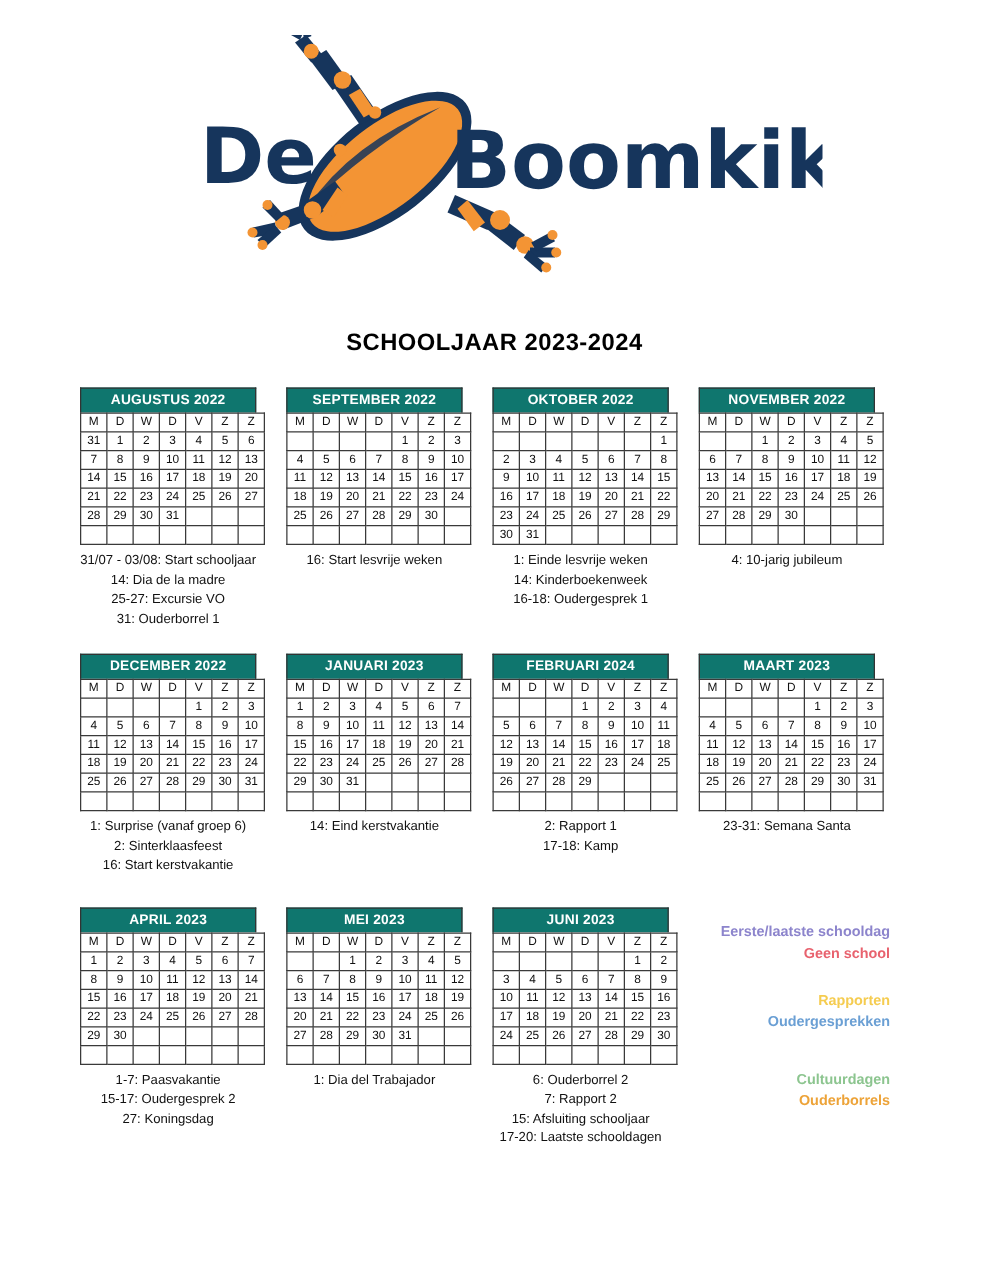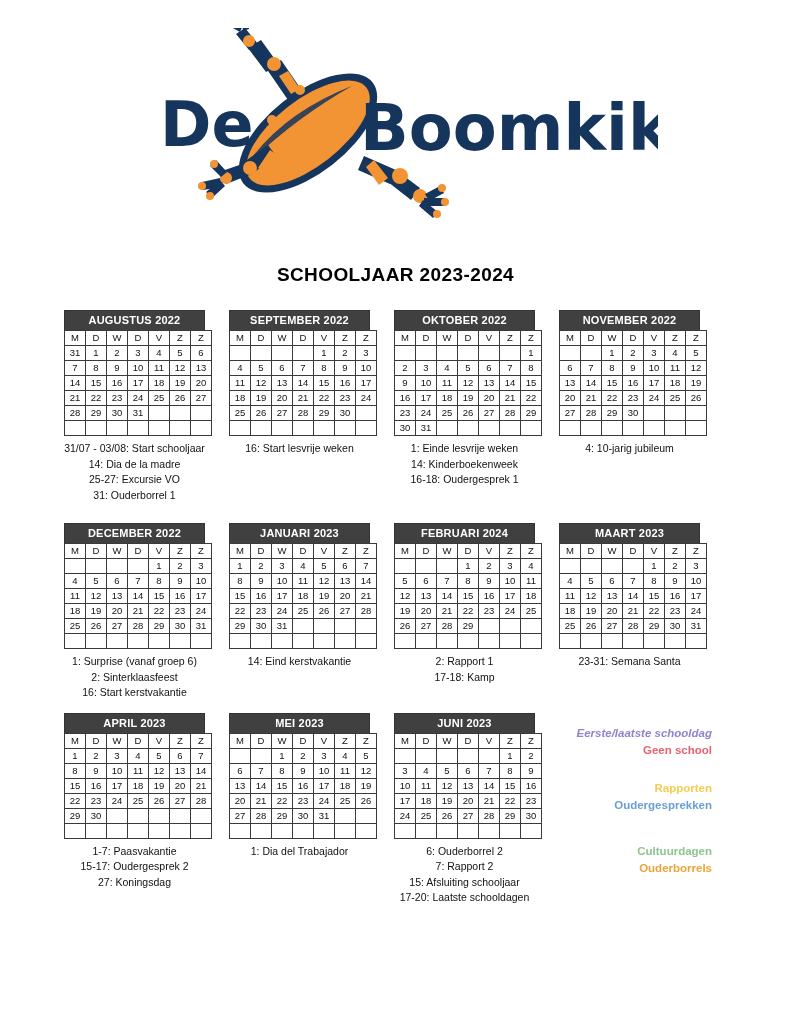--- a/index.html
+++ b/index.html
@@ -43,33 +43,33 @@
   
   .cal-grid {
     margin-top: 24px;
     padding: 0 30px 0 52px;
   }
   .cal-row {
     display: flex;
     align-items: flex-start;
   }
   .row-1 { margin-bottom: 20px; }
-  .row-2 { margin-bottom: 12px; }
+  .row-2 { margin-bottom: 25px; }
 
   .month-block {
     width: 165px;
     margin-right: 0;
     flex: 0 0 165px;
   }
   .month-block + .month-block { margin-left: 0; }
 
   .month-inner { width: 141px; margin: 0 auto; }
 
   .month-title {
-    background: #404040;
+    background: #0f766e;
     color: #ffffff;
     text-align: center;
     font-size: 11px;
     font-weight: bold;
     letter-spacing: 0.2px;
     padding: 3px 0 4px 0;
     border: 1px solid #333333;
     border-bottom: none;
   }
 
@@ -1081,21 +1081,21 @@
           </table>
           <div class="month-notes">
             <div>6: Ouderborrel 2</div>
             <div>7: Rapport 2</div>
             <div>15: Afsluiting schooljaar</div>
             <div>17-20: Laatste schooldagen</div>
           </div>
         </div>
       </div>
       <div class="legend">
-        <div class="legend-item" style="color: rgb(140, 132, 204); font-style: italic;">Eerste/laatste schooldag</div>
+        <div class="legend-item" style="color: rgb(140, 132, 204);">Eerste/laatste schooldag</div>
         <div class="legend-item" style="color: rgb(232, 98, 110);">Geen school</div>
         <div class="legend-item" style="color: rgb(245, 204, 80); margin-top: 20px;">Rapporten</div>
         <div class="legend-item" style="color: rgb(106, 159, 212); text-align: right;">Oudergesprekken</div>
         <div class="legend-item" style="color: rgb(140, 197, 143); margin-top: 28px;">Cultuurdagen</div>
         <div class="legend-item" style="color: rgb(237, 163, 56);">Ouderborrels</div>
       </div>
     </div>
 </div>
 
 </body></html>

